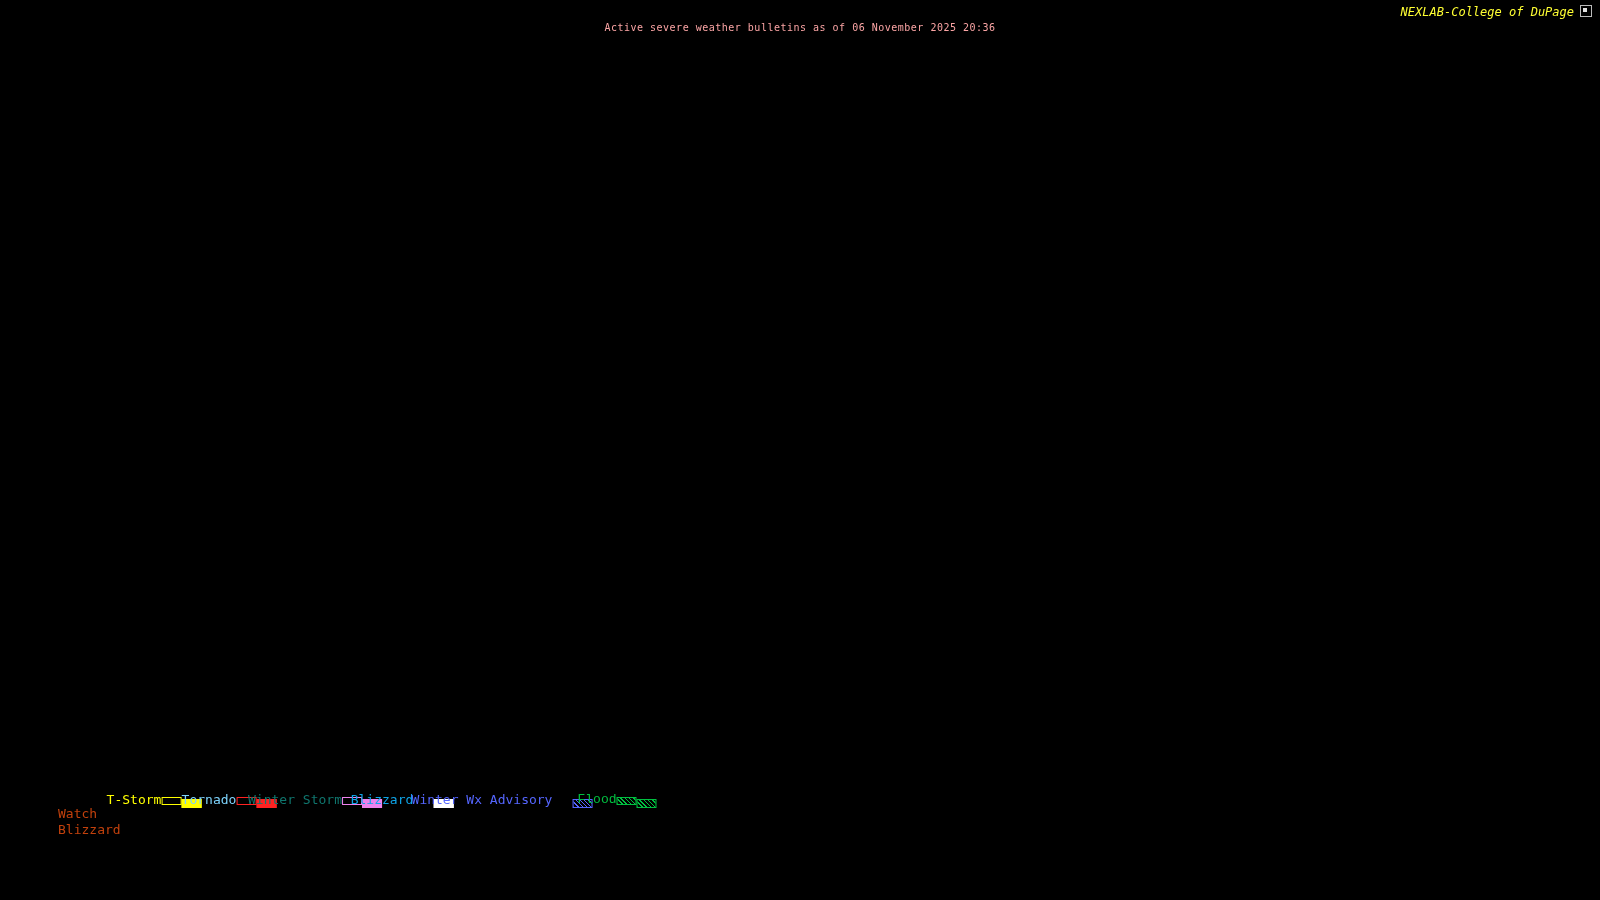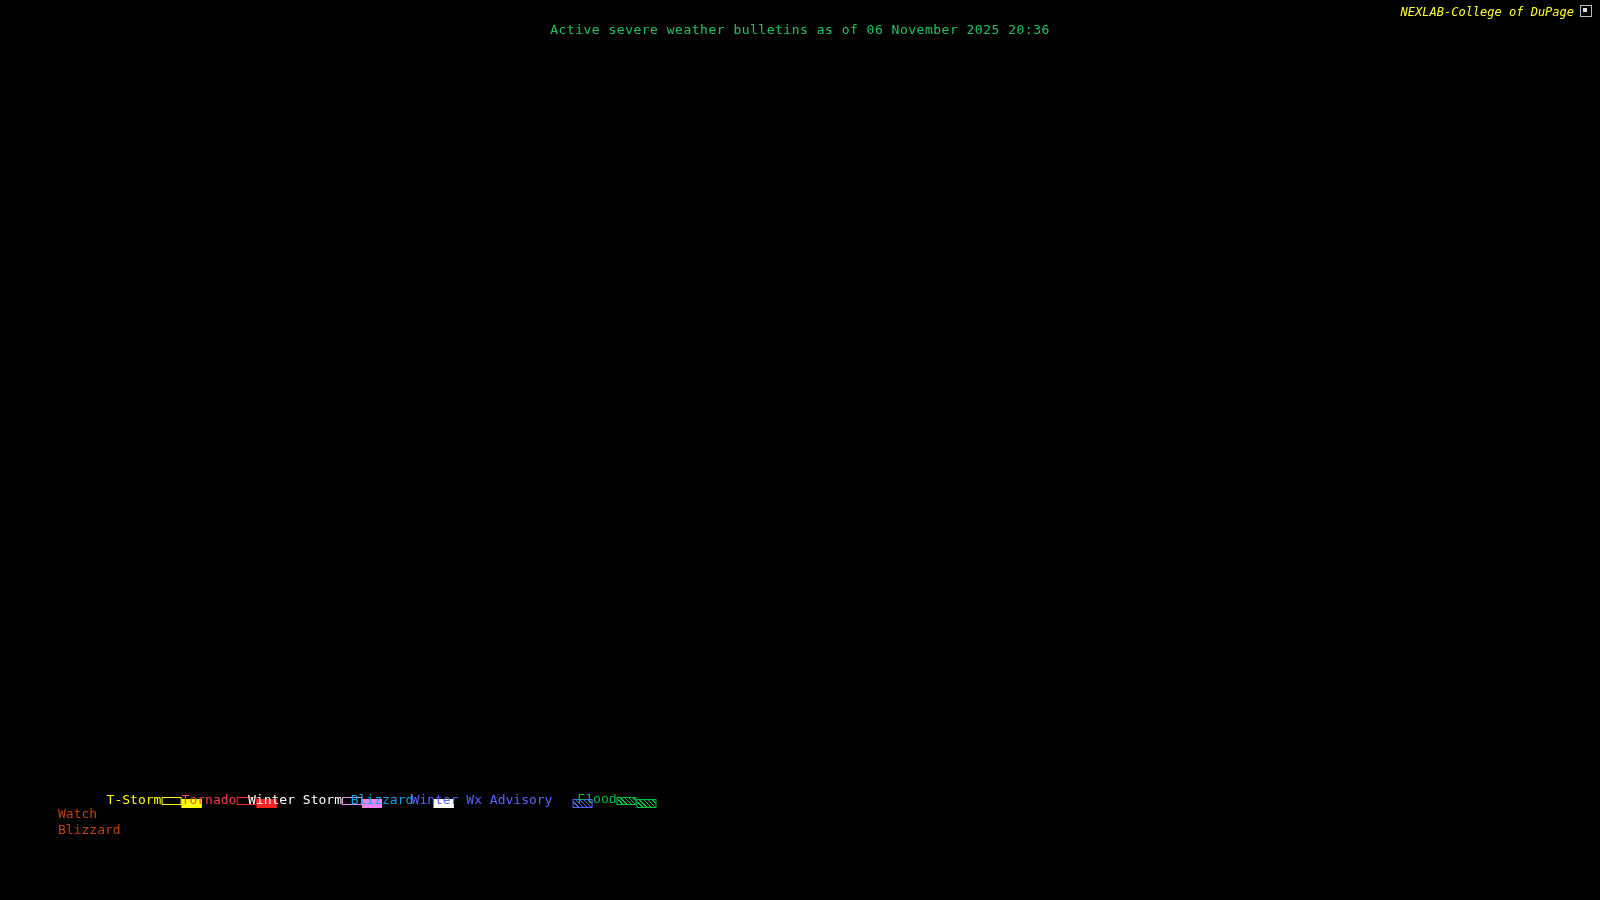--- a/index.html
+++ b/index.html
@@ -11,22 +11,22 @@
     overflow:hidden;
   }
   .map{
     position:absolute;inset:0;
     background:#000;
   }
   .title{
     position:absolute;
     top:22px;left:50%;
     transform:translateX(-50%);
-    color:#22c55e;
-    font-size:13px;
+    color:#fca5a5;
+    font-size:10px;
     letter-spacing:0.5px;
     white-space:nowrap;
   }
   .brand{
     position:absolute;
     top:5px;right:26px;
     color:#ffff33;
     font-size:12px;
     white-space:nowrap;
     font-style:italic;
@@ -91,27 +91,27 @@
 <div class="row-label watch">Watch</div>
 <div class="row-label warning">Blizzard</div>
 
 <div class="legend-col" style="left:154px">
   <div class="col-header" style="color: rgb(255, 255, 0);">T-Storm</div>
   <div class="swatch watch" style="border-color: rgb(255, 255, 0);"></div>
   <div class="swatch warning" style="border-color: rgb(255, 255, 0); background-color: rgb(255, 255, 0);"></div>
 </div>
 
 <div class="legend-col" style="left:229px">
-  <div class="col-header" style="color: #ef4444;">Tornado</div>
+  <div class="col-header" style="color: #7dd3fc;">Tornado</div>
   <div class="swatch watch" style="border-color: rgb(255, 34, 34);"></div>
   <div class="swatch warning" style="border-color: rgb(255, 34, 34); background-color: rgb(255, 34, 34);"></div>
 </div>
 
 <div class="legend-col" style="left:315px">
-  <div class="col-header" style="color: #ffffff;">Winter Storm</div>
+  <div class="col-header" style="color: #0f766e;">Winter Storm</div>
   <div class="swatch watch" style="border-color: rgb(238, 130, 238);"></div>
   <div class="swatch warning" style="border-color: rgb(238, 130, 238); background-color: rgb(238, 130, 238);"></div>
 </div>
 
 <div class="legend-col" style="left:402px">
   <div class="col-header" style="color: #0ea5e9;">Blizzard</div>
   <div class="swatch watch" style="visibility: hidden;"></div>
   <div class="swatch warning" style="border-color: rgb(255, 255, 255); background-color: rgb(255, 255, 255);"></div>
 </div>
 

